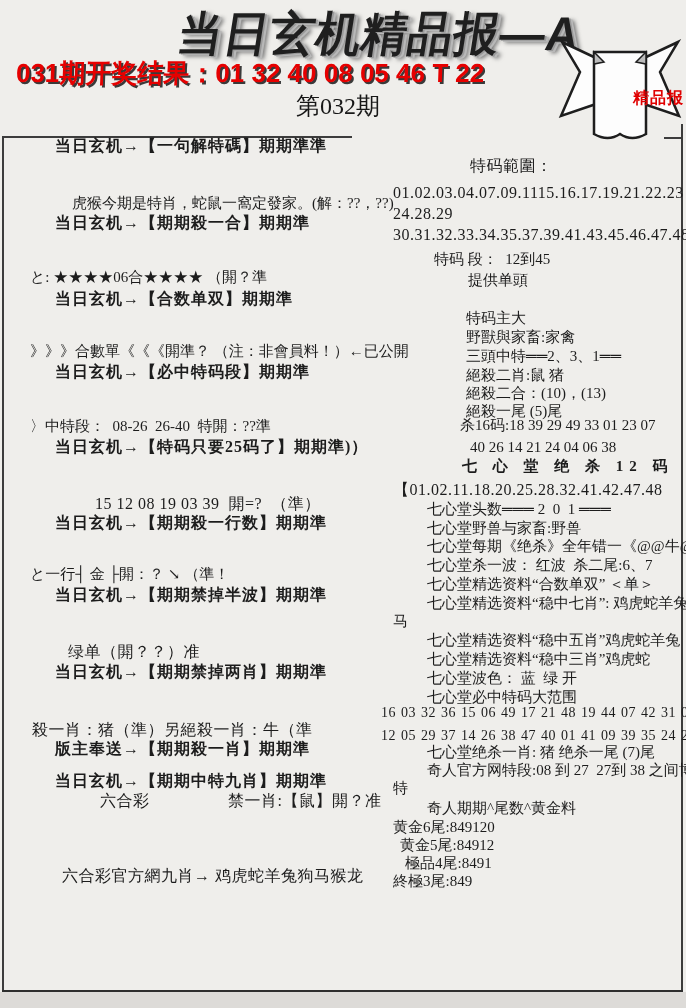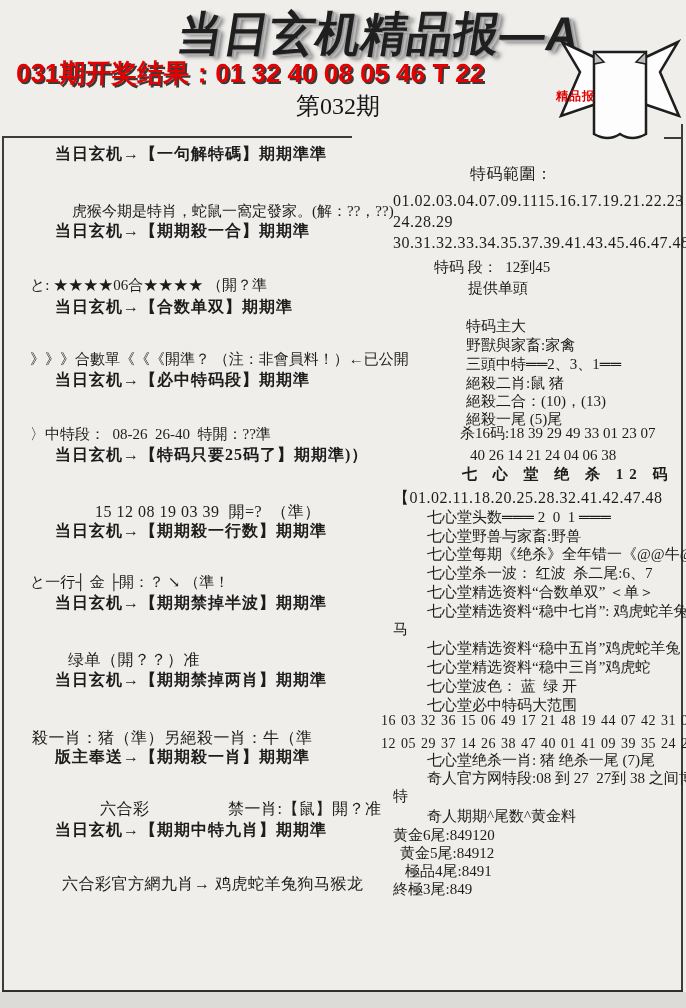--- a/index.html
+++ b/index.html
@@ -20,32 +20,32 @@
     white-space:nowrap;
   }
   .result{
     position:absolute;left:16px;top:56px;
     font-family:"Liberation Sans","DejaVu Sans",sans-serif;
     font-size:26px;font-weight:bold;color:#e60000;
     text-shadow:2px 2px 0 #3a3a3a;white-space:nowrap;transform:skewX(-2deg);
   }
   .issue{position:absolute;left:296px;top:90px;font-size:24px;color:#171717;white-space:nowrap;}
   
-  .l{position:absolute;font-size:15px;color:#1c1c1c;white-space:pre;line-height:1.2;margin-top:8px;}
+  .l{position:absolute;font-size:15px;color:#1c1c1c;white-space:pre;line-height:1.2;}
   .b{font-weight:bold;font-size:16px;letter-spacing:1px;}
   .sp{letter-spacing:6px;font-weight:bold;}
   .nums{font-size:14px;word-spacing:1px;letter-spacing:0.5px;}
   .big{font-size:16px;letter-spacing:0.5px;}
   
   .bd{position:absolute;background:#3c3c3c;}
   
   #ribbon{position:absolute;left:556px;top:34px;width:128px;height:110px;}
   #ribbon-label{
-    position:absolute;left:556px;top:88px;width:128px;text-align:left;
-    color:#e00000;font-weight:bold;font-size:12px;letter-spacing:1px;
+    position:absolute;left:556px;top:88px;width:128px;text-align:right;
+    color:#e00000;font-weight:bold;font-size:16px;letter-spacing:1px;
   }
 </style>
 </head>
 <body>
 
 <div id="sheet">
 
   <div class="title3d">当日玄机精品报—A</div>
   <div class="result">031期开奖结果：01 32 40 08 05 46 T 22</div>
   <div class="issue">第032期</div>
@@ -78,21 +78,21 @@
   <div class="l big" style="left:95px;top:494px;">15 12 08 19 03 39  閞=?  （準）</div>
   <div class="l b" style="left:55px;top:513px;">当日玄机→【期期殺一行数】期期準</div>
   <div class="l" style="left:30px;top:565px;">と一行┤ 金 ├閞：？ ↘ （準！</div>
   <div class="l b" style="left:55px;top:585px;">当日玄机→【期期禁掉半波】期期準</div>
   <div class="l big" style="left:68px;top:642px;">绿单（閞？？）准</div>
   <div class="l b" style="left:55px;top:662px;">当日玄机→【期期禁掉两肖】期期準</div>
   <div class="l big" style="left:32px;top:720px;">殺一肖：猪（準）另絕殺一肖：牛（準</div>
   <div class="l b" style="left:55px;top:739px;">版主奉送→【期期殺一肖】期期準</div>
   <div class="l big" style="left:100px;top:791px;">六合彩</div>
   <div class="l big" style="left:228px;top:791px;">禁一肖:【鼠】閞？准</div>
-  <div class="l b" style="left:55px;top:812px;">当日玄机→【期期中特九肖】期期準</div>
+  <div class="l b" style="left:55px;top:771px;">当日玄机→【期期中特九肖】期期準</div>
   <div class="l big" style="left:62px;top:866px;">六合彩官方網九肖→ 鸡虎蛇羊兔狗马猴龙</div>
 
   <div class="l big" style="left:470px;top:156px;">特码範圍：</div>
   <div class="l big" style="left:393px;top:183px;">01.02.03.04.07.09.1115.16.17.19.21.22.23</div>
   <div class="l big" style="left:393px;top:204px;">24.28.29</div>
   <div class="l big" style="left:393px;top:225px;">30.31.32.33.34.35.37.39.41.43.45.46.47.48</div>
   <div class="l" style="left:434px;top:250px;">特码 段：  12到45</div>
   <div class="l" style="left:468px;top:271px;">提供单頭</div>
   <div class="l" style="left:466px;top:309px;">特码主大</div>
   <div class="l" style="left:466px;top:328px;">野獸與家畜:家禽</div>

